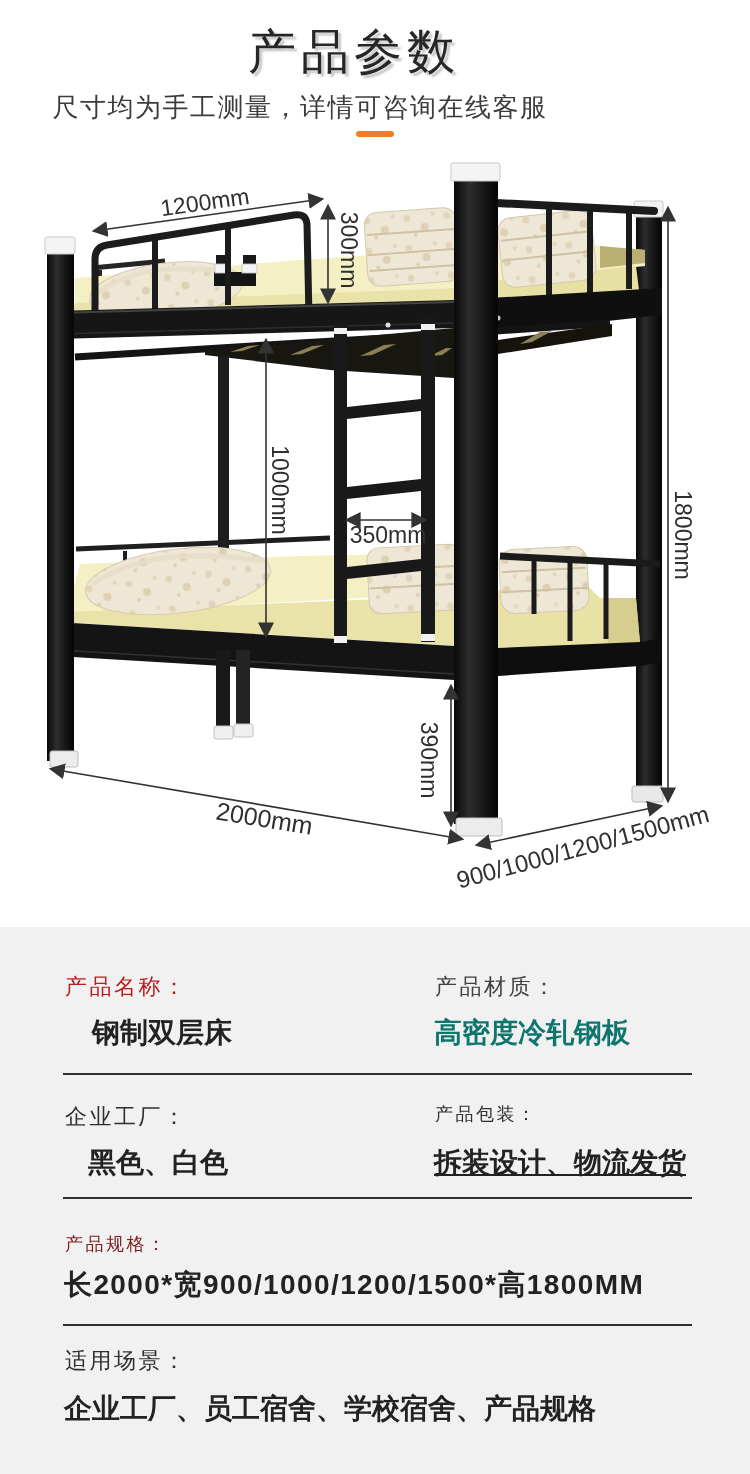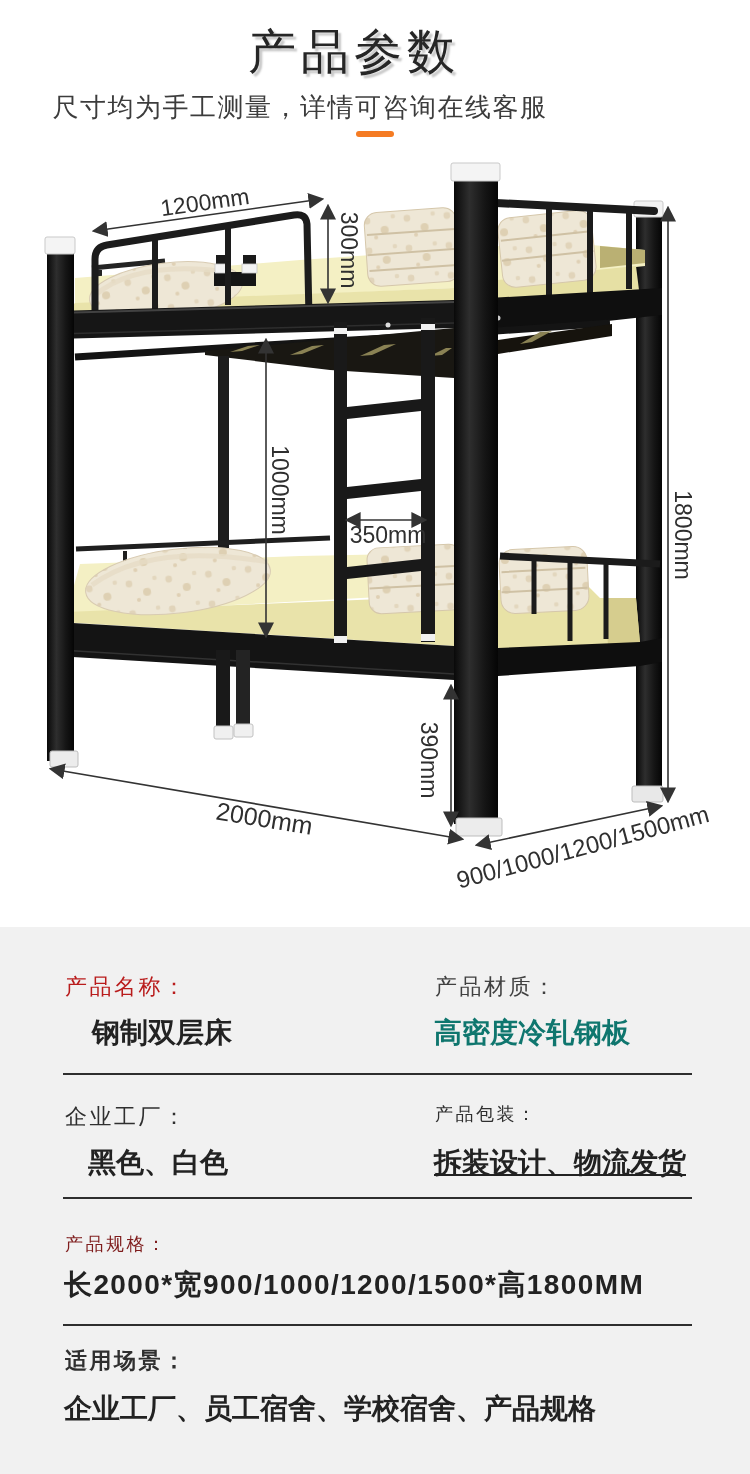--- a/index.html
+++ b/index.html
@@ -247,15 +247,15 @@
 <div class="abs" style="left:434px;top:1144px;font-size:28px;font-weight:700;color:#222;text-decoration:underline;">拆装设计、物流发货</div>
 
 <div class="abs" style="left:63px;top:1197px;width:629px;height:2px;background:#2e2e2e;"></div>
 
 <div class="abs" style="left:65px;top:1232px;font-size:18px;color:#7f1d1d;letter-spacing:2.5px;">产品规格：</div>
 
 <div class="abs" style="left:64px;top:1266px;font-size:28px;font-weight:700;color:#222;letter-spacing:1.4px;text-align:right;">长2000*宽900/1000/1200/1500*高1800MM</div>
 
 <div class="abs" style="left:63px;top:1324px;width:629px;height:2px;background:#2e2e2e;"></div>
 
-<div class="abs" style="left:65px;top:1346px;font-size:22px;color:#2f2f2f;letter-spacing:2.5px;font-weight:bold;">适用场景：</div>
+<div class="abs" style="left:65px;top:1346px;font-size:22px;color:#2f2f2f;letter-spacing:2.5px;">适用场景：</div>
 
 <div class="abs" style="left:64px;top:1390px;font-size:28px;font-weight:700;color:#222;">企业工厂、员工宿舍、学校宿舍、产品规格</div>
 
 </body></html>

